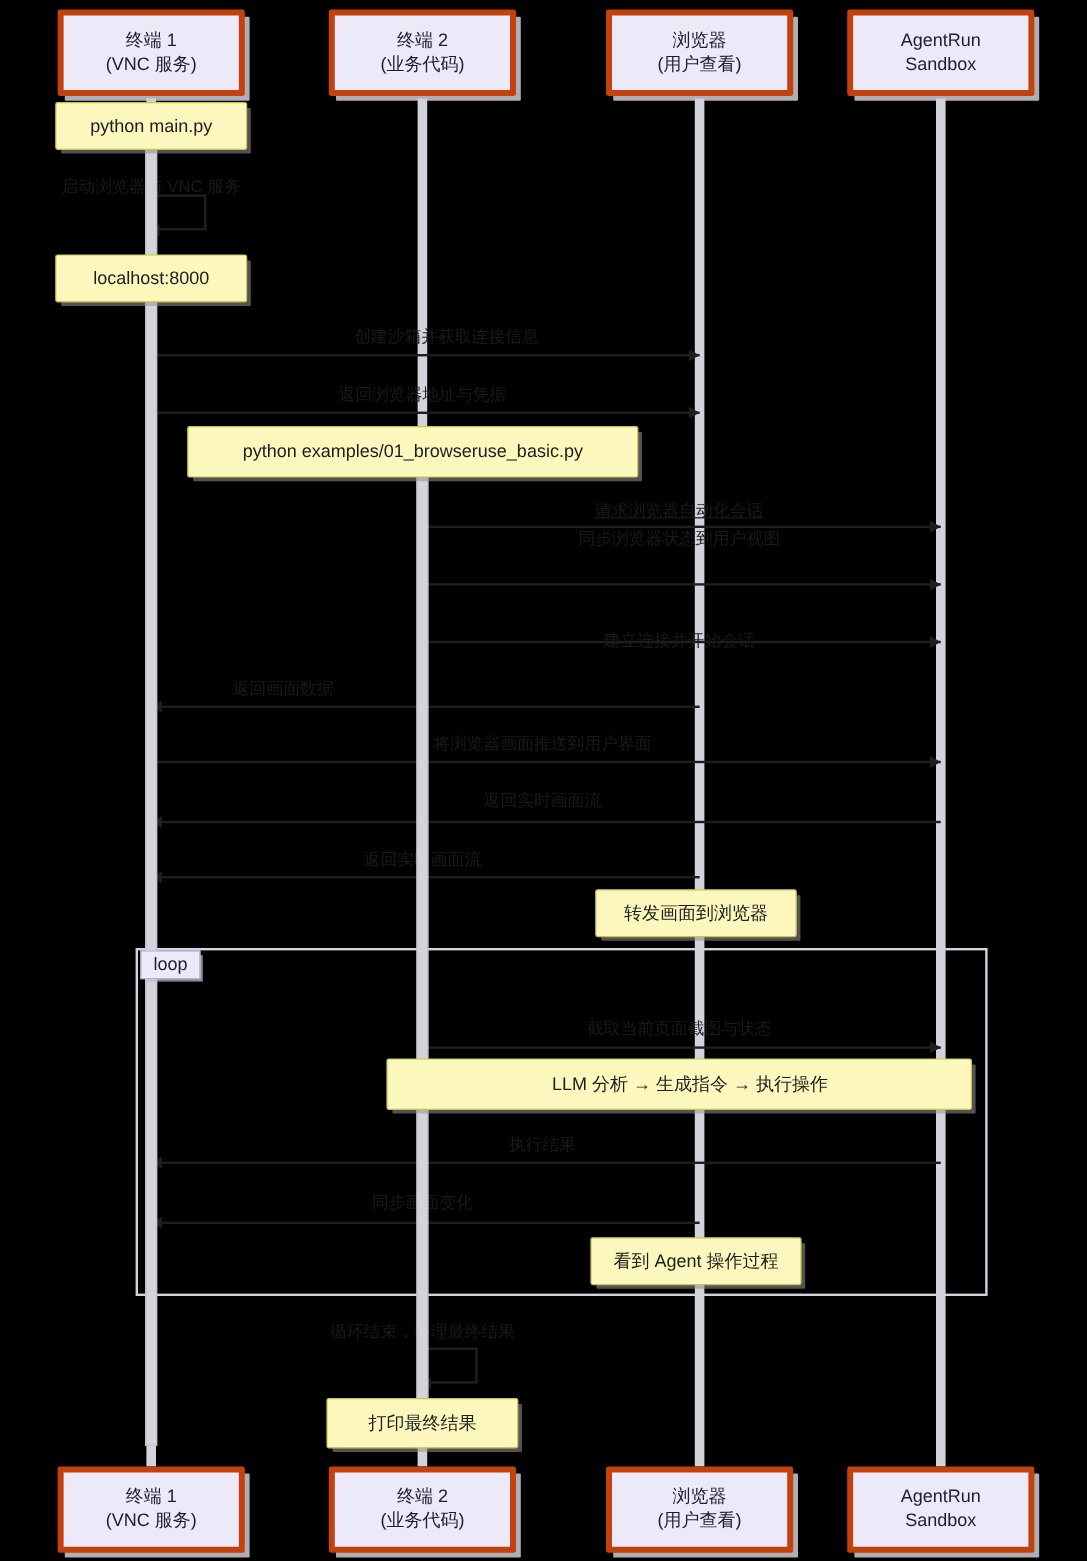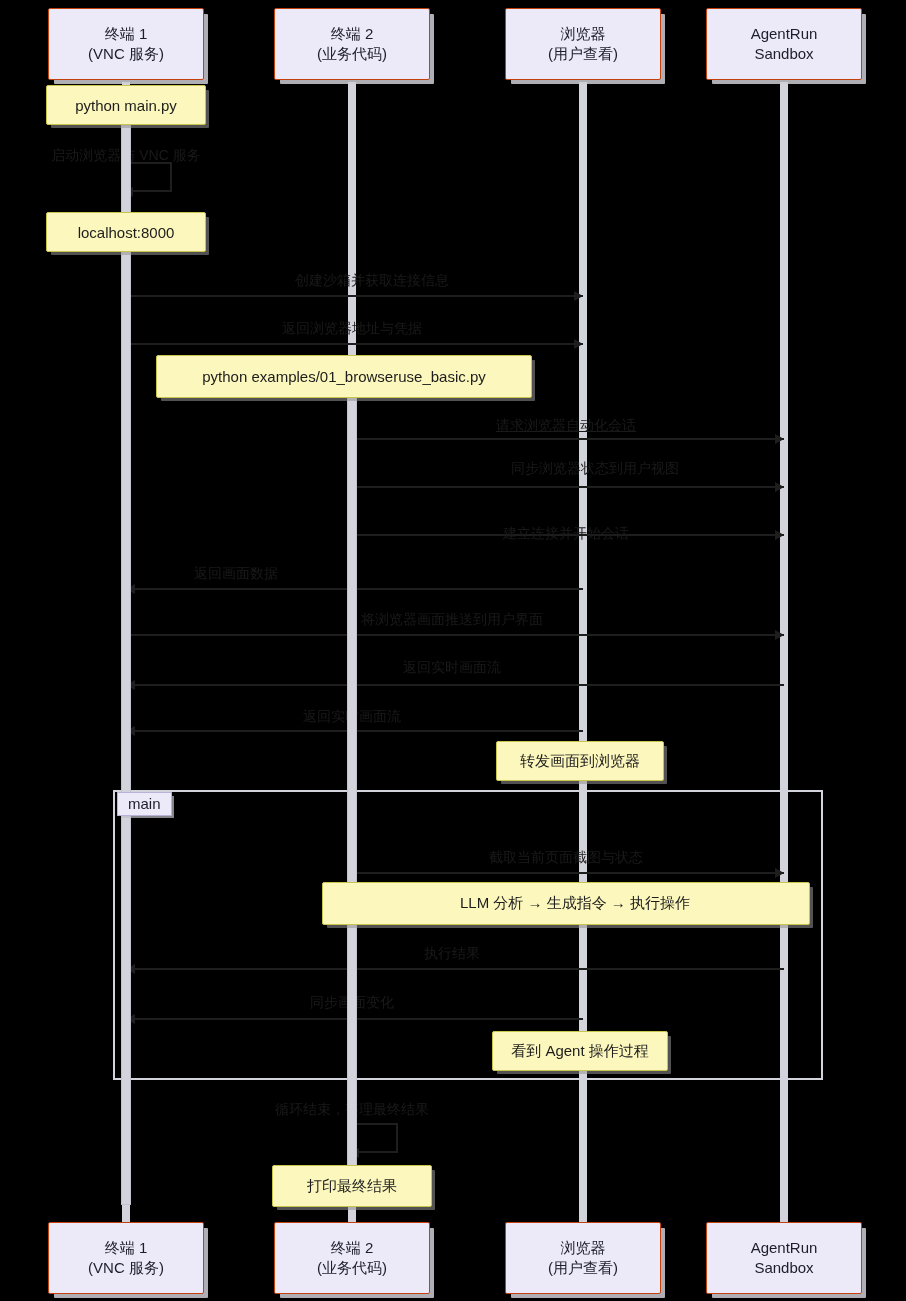--- a/index.html
+++ b/index.html
@@ -24,21 +24,21 @@
     width: 8px;
     background: #d3d3dc;
     z-index: 1;
   }
 
   
   .actor {
     position: absolute;
     box-sizing: border-box;
     background: #eceaf8;
-    border: 1px solid #c2410c;
+    border: 5px solid #c2410c;
     border-radius: 2px;
     color: #1d1d2b;
     font-size: 15px;
     line-height: 1.32;
     text-align: center;
     display: flex;
     align-items: center;
     justify-content: center;
     z-index: 6;
     box-shadow: 5px 5px 0 -1px rgba(204,204,212,0.85);
@@ -135,38 +135,38 @@
 </head>
 <body>
 
 <div id="diagram">
   <div id="layers"></div>
 <div class="lifeline" style="left: 122px; top: 82px; height: 1140px;"></div>
     <div class="lifeline" style="left: 348px; top: 82px; height: 1140px;"></div>
     <div class="lifeline" style="left: 579px; top: 82px; height: 1140px;"></div>
     <div class="lifeline" style="left: 780px; top: 82px; height: 1140px;"></div>
     <div class="loopbox" style="left: 113px; top: 790px; width: 710px; height: 290px;"></div>
-    <div class="looplabel" style="left: 117px; top: 792px;">main</div>
+    <div class="looplabel" style="left: 117px; top: 792px;">loop</div>
     <div class="activation" style="left: 121px; top: 125px; height: 1080px;"></div>
     <div class="activation" style="left: 347px; top: 355px; height: 845px;"></div>
     <div class="selfloop" style="left: 126px; top: 162px; width: 46px; height: 30px;"></div>
     <div class="arrowhead left" style="left: 124px; top: 187px;"></div>
     <div class="msg-label" style="left: 126px; top: 147px;">启动浏览器与 VNC 服务</div>
     <div class="msg-line" style="left: 126px; top: 295px; width: 457px;"></div>
     <div class="arrowhead right" style="top: 291px; left: 574px;"></div>
     <div class="msg-label" style="left: 372px; top: 272px;">创建沙箱并获取连接信息</div>
     <div class="msg-line" style="left: 126px; top: 343px; width: 457px;"></div>
     <div class="arrowhead right" style="top: 339px; left: 574px;"></div>
     <div class="msg-label" style="left: 352px; top: 320px;">返回浏览器地址与凭据</div>
     <div class="msg-line" style="left: 352px; top: 438px; width: 432px;"></div>
     <div class="arrowhead right" style="top: 434px; left: 775px;"></div>
     <div class="msg-label" style="left: 566px; top: 417px; text-decoration: underline;">请求浏览器自动化会话</div>
     <div class="msg-line" style="left: 352px; top: 486px; width: 432px;"></div>
     <div class="arrowhead right" style="top: 482px; left: 775px;"></div>
-    <div class="msg-label" style="left: 566px; top: 460px; margin-left: 29px;">同步浏览器状态到用户视图</div>
+    <div class="msg-label" style="left: 566px; top: 440px;">同步浏览器状态到用户视图</div>
     <div class="msg-line" style="left: 352px; top: 534px; width: 432px;"></div>
     <div class="arrowhead right" style="top: 530px; left: 775px;"></div>
     <div class="msg-label" style="left: 566px; top: 513px; margin-top: 12px;">建立连接并开始会话</div>
     <div class="msg-line" style="left: 126px; top: 588px; width: 457px;"></div>
     <div class="arrowhead left" style="top: 584px; left: 126px;"></div>
     <div class="msg-label" style="left: 236px; top: 565px;">返回画面数据</div>
     <div class="msg-line" style="left: 126px; top: 634px; width: 658px;"></div>
     <div class="arrowhead right" style="top: 630px; left: 775px;"></div>
     <div class="msg-label" style="left: 452px; top: 611px;">将浏览器画面推送到用户界面</div>
     <div class="msg-line" style="left: 126px; top: 684px; width: 658px;"></div>

